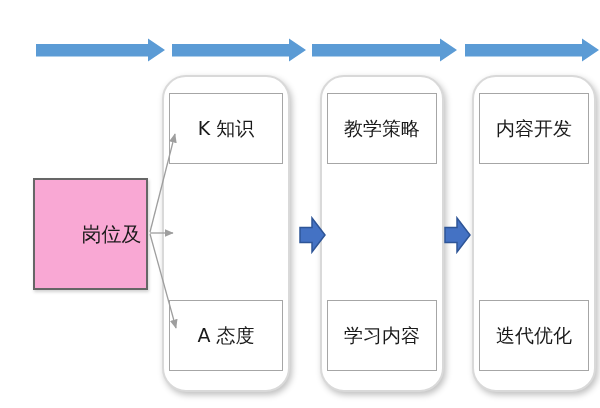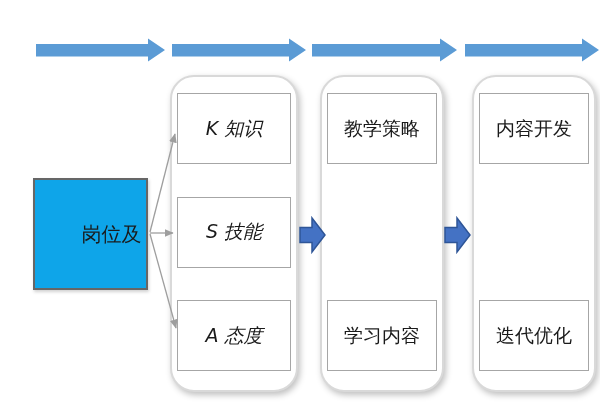--- a/index.html
+++ b/index.html
@@ -15,21 +15,21 @@
     position: absolute;
     left: 0; top: 0;
     width: 600px; height: 408px;
     pointer-events: none;
     z-index: 3;
   }
   .source-box {
     position: absolute;
     left: 33px; top: 178px;
     width: 115px; height: 112px;
-    background: #0ea5e9;
+    background: #f9a8d4;
     border: 2px solid var(--source-border, #666666);
     box-sizing: border-box;
     display: flex;
     flex-direction: column;
     align-items: center;
     justify-content: center;
     text-align: center;
     font-size: 20px;
     line-height: 30px;
     color: var(--text, #1a1a1a);
@@ -45,21 +45,21 @@
     border: 2px solid var(--panel-border, #d9d9d9);
     border-radius: 24px;
     box-sizing: border-box;
     box-shadow: 2px 3px 6px rgba(0,0,0,0.25);
     display: flex;
     flex-direction: column;
     justify-content: space-between;
     padding: 16px 5px 19px 5px;
     z-index: 1;
   }
-  .panel-ksa      { left: 170px; width: 128px; font-style: italic; }
+  .panel-ksa      { left: 162px; width: 128px; }
   .panel-design   { left: 320px; width: 124px; }
   .panel-delivery { left: 472px; width: 124px; }
   .cell {
     height: 71px;
     background: #ffffff;
     border: 1.5px solid var(--box-border, #a6a6a6);
     box-sizing: border-box;
     display: flex;
     align-items: center;
     justify-content: center;
@@ -72,21 +72,20 @@
 <body>
 
 <div class="stage">
 
   <div class="source-box">
     <span>岗位及</span>
   </div>
 
   <div class="panel panel-ksa">
     <div class="cell">K 知识</div>
-    <div class="cell">S 技能</div>
     <div class="cell">A 态度</div>
   </div>
 
   <div class="panel panel-design">
     <div class="cell">教学策略</div>
     <div class="cell">学习内容</div>
   </div>
 
   <div class="panel panel-delivery">
     <div class="cell">内容开发</div>

